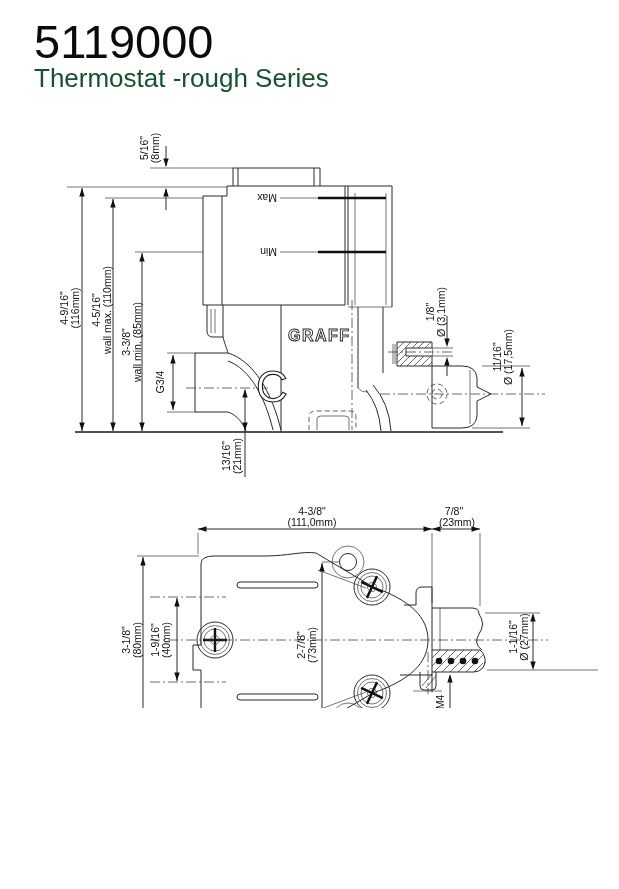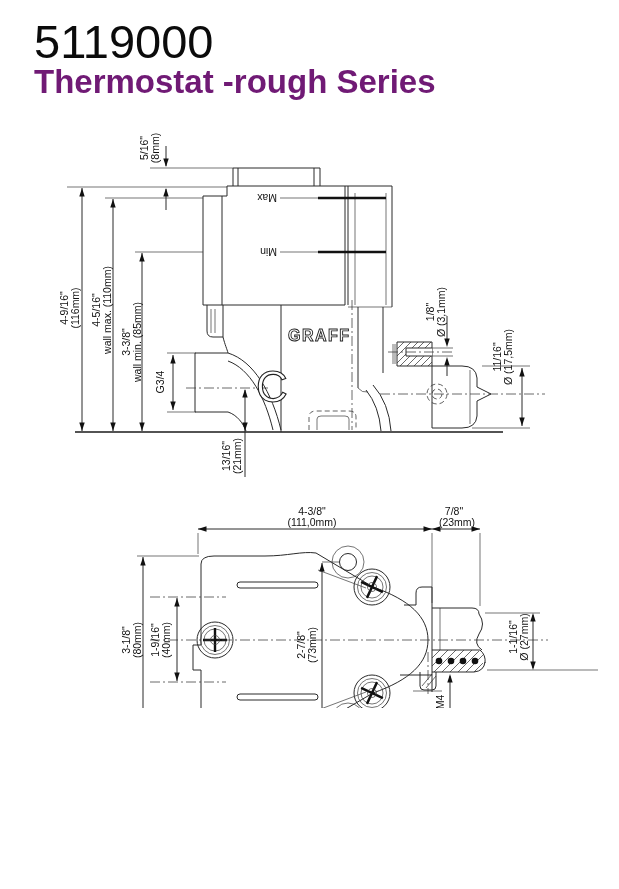--- a/index.html
+++ b/index.html
@@ -1,20 +1,20 @@
 <!DOCTYPE html>
 <html><head>
 <meta charset="utf-8">
 <style>
   html,body{margin:0;padding:0;background:#fff;}
   .page{position:relative;width:619px;height:708px;background:#ffffff;overflow:hidden;
         font-family:"Liberation Sans",sans-serif;color:#111;}
   .title-code{position:absolute;left:34px;top:14px;font-size:47px;font-weight:400;
               letter-spacing:0;color:#0b0b0b;}
-  .title-series{position:absolute;left:34px;top:63px;font-size:33px;font-weight:700;color:#701a75;}
+  .title-series{position:absolute;left:34px;top:63px;font-size:26px;font-weight:400;color:#14532d;}
   svg{position:absolute;left:0;top:0;}
   .ln{stroke:#2a2a2a;stroke-width:1;fill:none;}
   .thin{stroke:#3a3a3a;stroke-width:.7;fill:none;}
   .thick{stroke:#111;stroke-width:2.6;fill:none;}
   .base{stroke:#1a1a1a;stroke-width:1.6;fill:none;}
   .cl{stroke:#3a3a3a;stroke-width:.75;fill:none;stroke-dasharray:10 3 2 3;}
   .hid{stroke:#3a3a3a;stroke-width:.8;fill:none;stroke-dasharray:5 3;}
   .hatch{stroke:#2a2a2a;stroke-width:.7;fill:none;}
   .ah{fill:#111;stroke:none;}
   .dim{font-family:"Liberation Sans",sans-serif;font-size:10.5px;fill:#111;}

